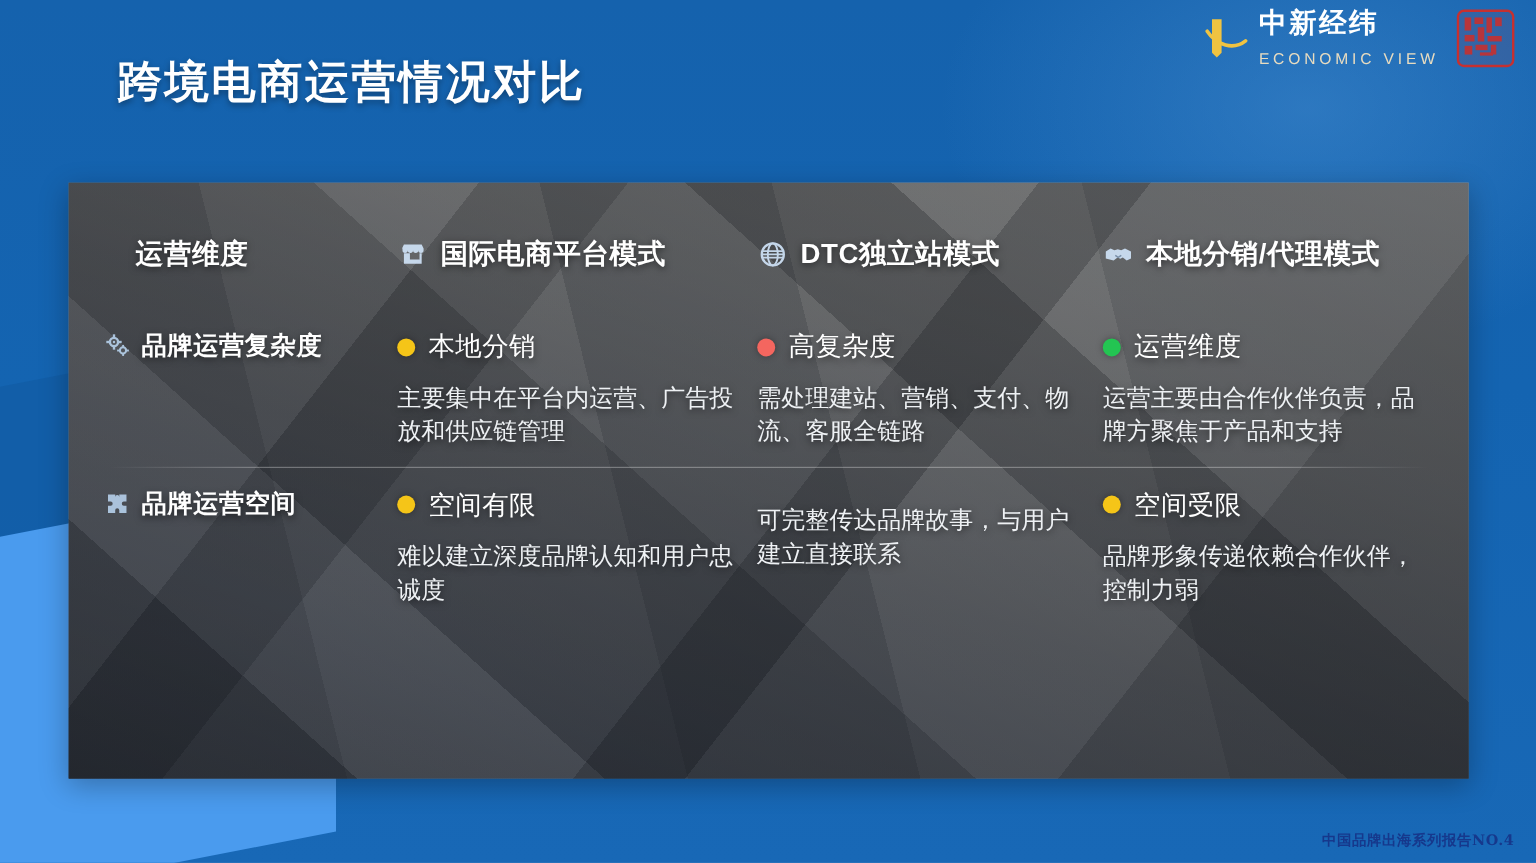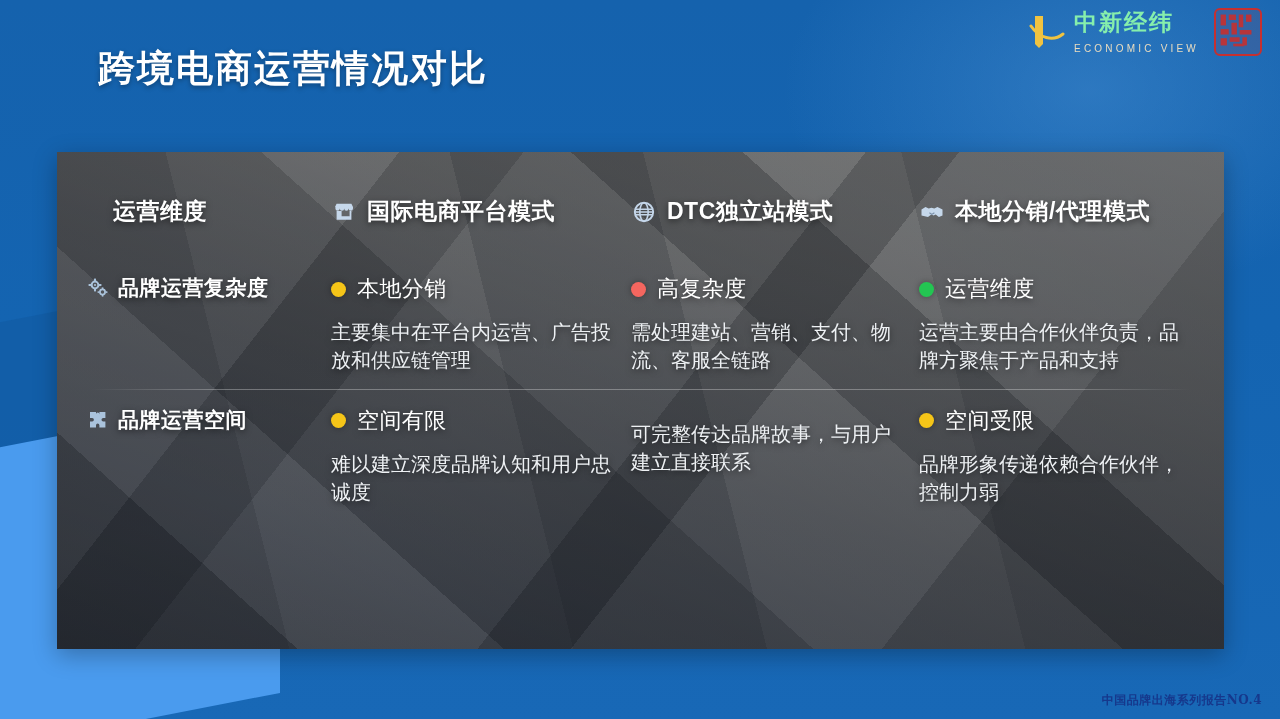--- a/index.html
+++ b/index.html
@@ -43,25 +43,25 @@
 
   .logo{
     position:absolute;right:18px;top:8px;
     display:flex;align-items:center;gap:9px;
   }
   .logo-mark{
     width:36px;height:40px;position:relative;flex:0 0 auto;
   }
   .logo-text{display:flex;flex-direction:column;line-height:1;}
   .logo-cn{
-    font-size:23px;font-weight:bold;color:#86efac;letter-spacing:2px;
+    font-size:23px;font-weight:bold;color:#ffffff;letter-spacing:2px;
     font-family:"DejaVu Sans",sans-serif;
   }
   .logo-en{
-    font-size:10px;color:#e8dcc0;letter-spacing:3.2px;margin-top:10px;
+    font-size:13px;color:#e8dcc0;letter-spacing:3.2px;margin-top:10px;
   }
   .logo-seal{
     width:44px;height:44px;border:2px solid #c63030;border-radius:6px;
     margin-left:6px;position:relative;overflow:hidden;
     background:rgba(198,48,48,.12);
   }
 
   
   .panel{
     position:absolute;left:57px;top:152px;width:1167px;height:497px;

